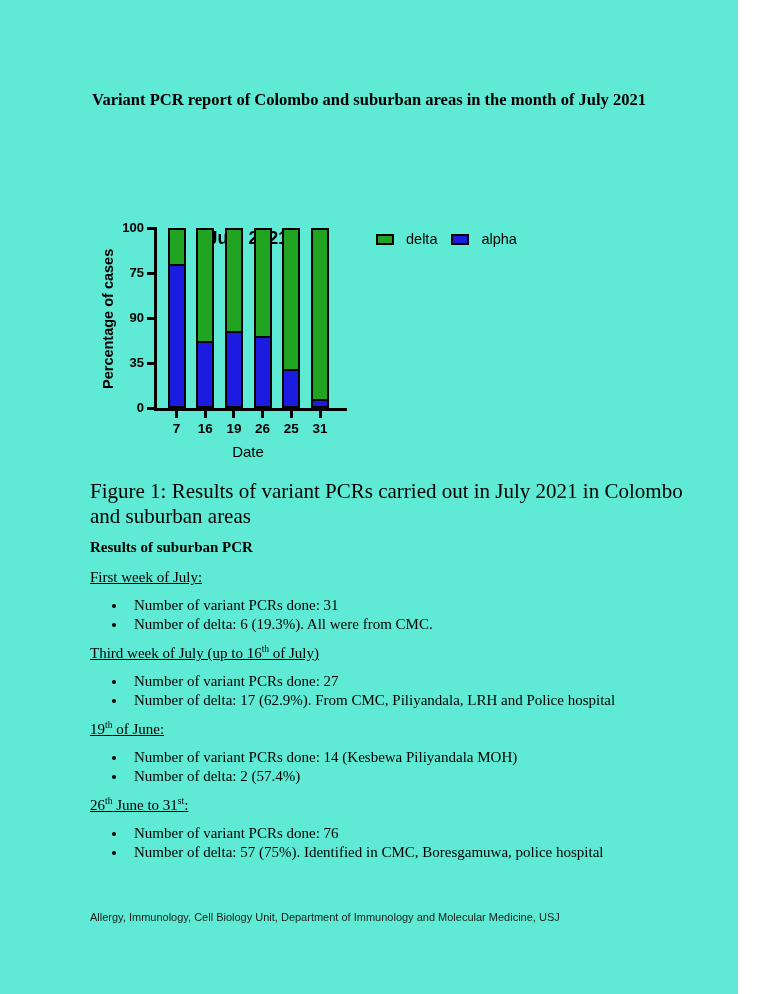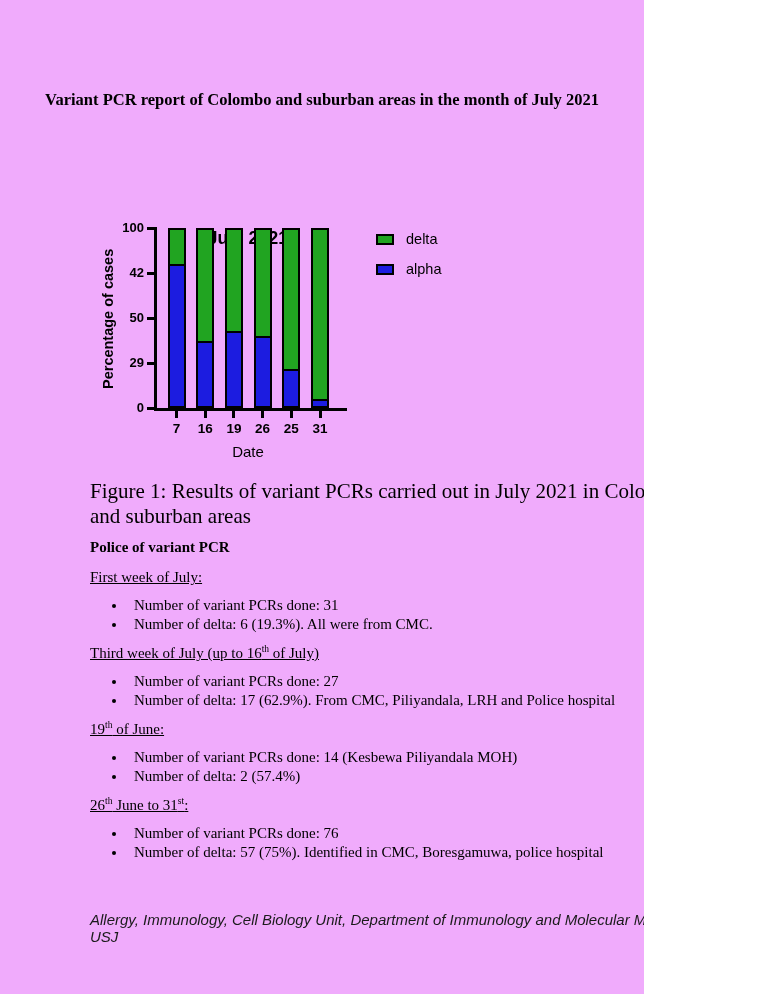--- a/index.html
+++ b/index.html
@@ -1,16 +1,16 @@
 <!DOCTYPE html>
 <html><head>
 <meta charset="utf-8">
 <style>
   html,body{margin:0;padding:0;background:#ffffff;}
-  .page{position:relative;width:644px;height:994px;background:#f0abfc;color:#000;
+  .page{position:relative;width:738px;height:994px;background:#5eead4;color:#000;
         font-family:"Liberation Serif", serif;overflow:hidden;}
 
   
   .doc-title{position:absolute;top:88px;left:50%;transform:translateX(-50%);
              width:588px;text-align:center;font-weight:bold;font-size:16.5px;line-height:24px;}
 
   
   .chart{position:absolute;left:96px;top:185px;width:445px;height:292px;
          font-family:"Liberation Sans", sans-serif;}
   .chart-title{position:absolute;left:52px;top:3px;width:200px;text-align:center;
@@ -26,38 +26,38 @@
                font-weight:bold;font-size:13px;line-height:14px;}
   .bars{position:absolute;left:0;top:43px;width:100%;height:180px;}
   .bar{position:absolute;bottom:0;width:18px;height:180px;box-sizing:border-box;
        border:2px solid #000;display:flex;flex-direction:column;justify-content:flex-end;}
   .bar-bottom{width:100%;box-sizing:border-box;border-top:2px solid #000;}
   .xtick{position:absolute;top:226px;width:3px;height:7px;background:#000;}
   .xtick-label{position:absolute;top:236px;width:30px;text-align:center;
                font-weight:bold;font-size:13.5px;}
   .x-axis-label{position:absolute;top:258px;left:52px;width:200px;text-align:center;
                 font-weight:normal;font-size:15px;}
-  .legend{position:absolute;left:280px;top:46px;display:flex;flex-direction:column;gap:14px;}
+  .legend{position:absolute;left:280px;top:46px;display:flex;gap:14px;}
   .legend-item{display:flex;align-items:center;}
   .legend-swatch{width:18px;height:11px;box-sizing:border-box;border:2px solid #000;
                  margin-right:12px;}
   .legend-label{font-size:14.5px;}
 
   
   .caption{position:absolute;left:90px;top:479px;width:620px;font-size:21px;}
   .results{position:absolute;left:90px;top:538px;width:625px;font-size:15px;line-height:19px;}
   .results-heading{font-weight:bold;}
   .group-heading{padding:11px 0 9px;}
   .uline{text-decoration:underline;}
   sup{font-size:9.5px;line-height:0;}
   ul.bullets{margin:0;padding-left:37px;}
   ul.bullets li{padding-left:7px;line-height:18.5px;margin:0;}
 
   .footer{position:absolute;left:90px;top:911px;width:640px;
-          font-family:"Liberation Sans", sans-serif;font-size:15px;color:#1b1b1b;font-style:italic;}
+          font-family:"Liberation Sans", sans-serif;font-size:11px;color:#1b1b1b;}
 </style>
 </head>
 <body>
 
 <div class="page">
 
   <div class="doc-title">Variant PCR report of Colombo and suburban areas in the month of July 2021</div>
 
   <div class="chart">
     <div class="chart-title">July 2021</div>
@@ -81,25 +81,25 @@
           <div class="bar-bottom" style="background: rgb(28, 28, 224); height: 21%;"></div>
         </div>
         <div class="bar" style="left: 215px; background: rgb(33, 164, 33);">
           <div class="bar-bottom" style="background: rgb(28, 28, 224); height: 4%;"></div>
         </div>
       </div>
     <div id="yticks">
         <div class="ytick" style="top: 221.5px;"></div>
         <div class="ytick-label" style="top: 216px;">0</div>
         <div class="ytick" style="top: 176.5px;"></div>
-        <div class="ytick-label" style="top: 171px;">29</div>
+        <div class="ytick-label" style="top: 171px;">35</div>
         <div class="ytick" style="top: 131.5px;"></div>
-        <div class="ytick-label" style="top: 126px;">50</div>
+        <div class="ytick-label" style="top: 126px;">90</div>
         <div class="ytick" style="top: 86.5px;"></div>
-        <div class="ytick-label" style="top: 81px;">42</div>
+        <div class="ytick-label" style="top: 81px;">75</div>
         <div class="ytick" style="top: 41.5px;"></div>
         <div class="ytick-label" style="top: 36px;">100</div>
       </div>
     <div id="xticks">
         <div class="xtick" style="left: 79px;"></div>
         <div class="xtick-label" style="left: 65.5px;">7</div>
         <div class="xtick" style="left: 107.7px;"></div>
         <div class="xtick-label" style="left: 94.2px;">16</div>
         <div class="xtick" style="left: 136.4px;"></div>
         <div class="xtick-label" style="left: 122.9px;">19</div>
@@ -119,21 +119,21 @@
         <div class="legend-item">
           <div class="legend-swatch" style="background: rgb(28, 28, 224);"></div>
           <div class="legend-label">alpha</div>
         </div>
       </div>
   </div>
 
   <div class="caption">Figure 1: Results of variant PCRs carried out in July 2021 in Colombo and suburban areas</div>
 
   <div class="results">
-    <div class="results-heading">Police of variant PCR</div>
+    <div class="results-heading">Results of suburban PCR</div>
     <div id="groups">
         <div>
           <div class="group-heading"><span class="uline"><span>First week of July:</span></span></div>
           <ul class="bullets">
             <li>Number of variant PCRs done: 31</li>
             <li>Number of delta: 6 (19.3%). All were from CMC.</li>
           </ul>
         </div>
         <div>
           <div class="group-heading"><span class="uline"><span>Third week of July (up to 16</span><sup>th</sup><span> of July)</span></span></div>

